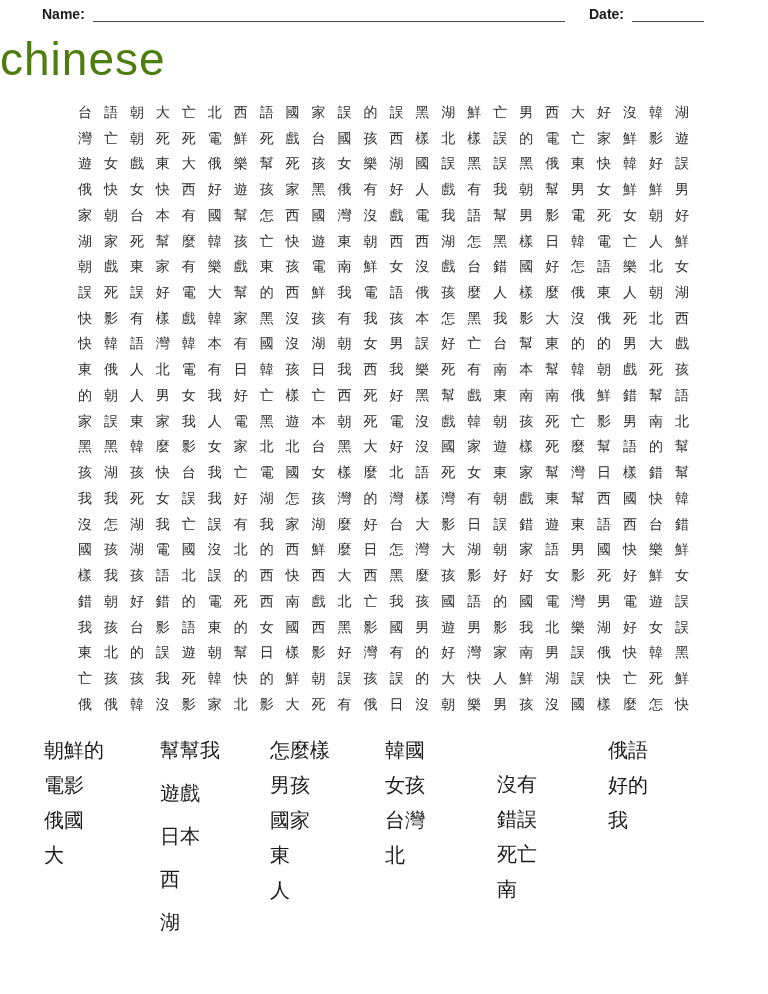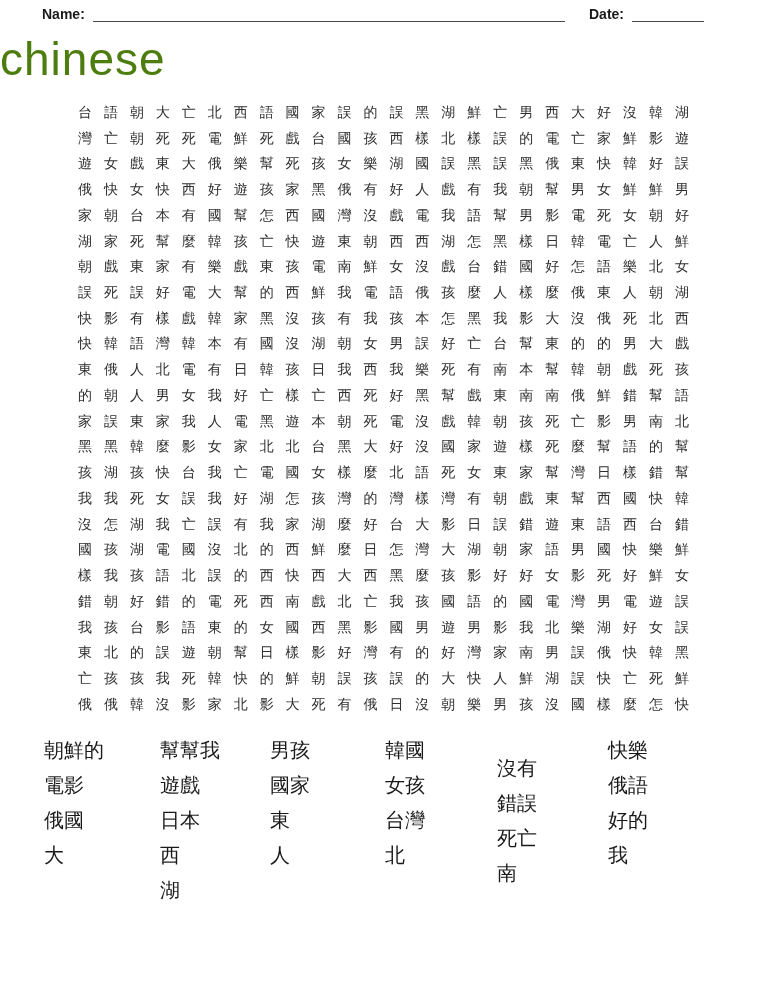--- a/index.html
+++ b/index.html
@@ -74,21 +74,21 @@
   
   .word-list {
     position: absolute;
     top: 733px;
     left: 44px;
     right: 20px;
     display: flex;
   }
   .word-col { display: flex; flex-direction: column; }
   .word-col:nth-child(1) { width: 116px; }
-  .word-col:nth-child(2) { width: 110px; }
+  .word-col:nth-child(2) { width: 110px; gap: 8px; }
   .word-col:nth-child(3) { width: 115px; }
   .word-col:nth-child(4) { width: 112px; }
   .word-col:nth-child(5) { width: 111px; justify-content: center; }
   .word-col:nth-child(6) { width: 110px; }
   .word-item {
     font-size: 20px;
     line-height: 35px;
     color: #1a1a1a;
     white-space: nowrap;
   }
@@ -742,38 +742,38 @@
         <div class="word-item">大</div>
       </div>
       <div class="word-col">
         <div class="word-item">幫幫我</div>
         <div class="word-item">遊戲</div>
         <div class="word-item">日本</div>
         <div class="word-item">西</div>
         <div class="word-item">湖</div>
       </div>
       <div class="word-col">
+        <div class="word-item">怎麼樣</div>
         <div class="word-item">男孩</div>
         <div class="word-item">國家</div>
         <div class="word-item">東</div>
         <div class="word-item">人</div>
       </div>
       <div class="word-col">
         <div class="word-item">韓國</div>
         <div class="word-item">女孩</div>
         <div class="word-item">台灣</div>
         <div class="word-item">北</div>
       </div>
       <div class="word-col">
         <div class="word-item">沒有</div>
         <div class="word-item">錯誤</div>
         <div class="word-item">死亡</div>
         <div class="word-item">南</div>
       </div>
       <div class="word-col">
-        <div class="word-item">快樂</div>
         <div class="word-item">俄語</div>
         <div class="word-item">好的</div>
         <div class="word-item">我</div>
       </div>
     </div>
 
 </div>
 
 </body></html>

